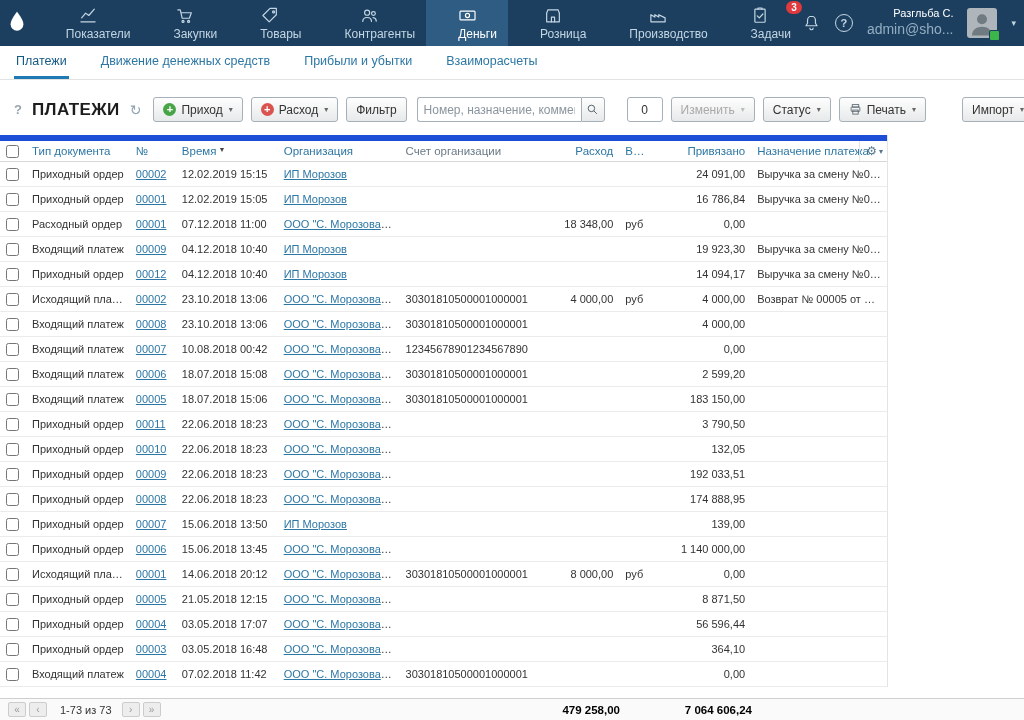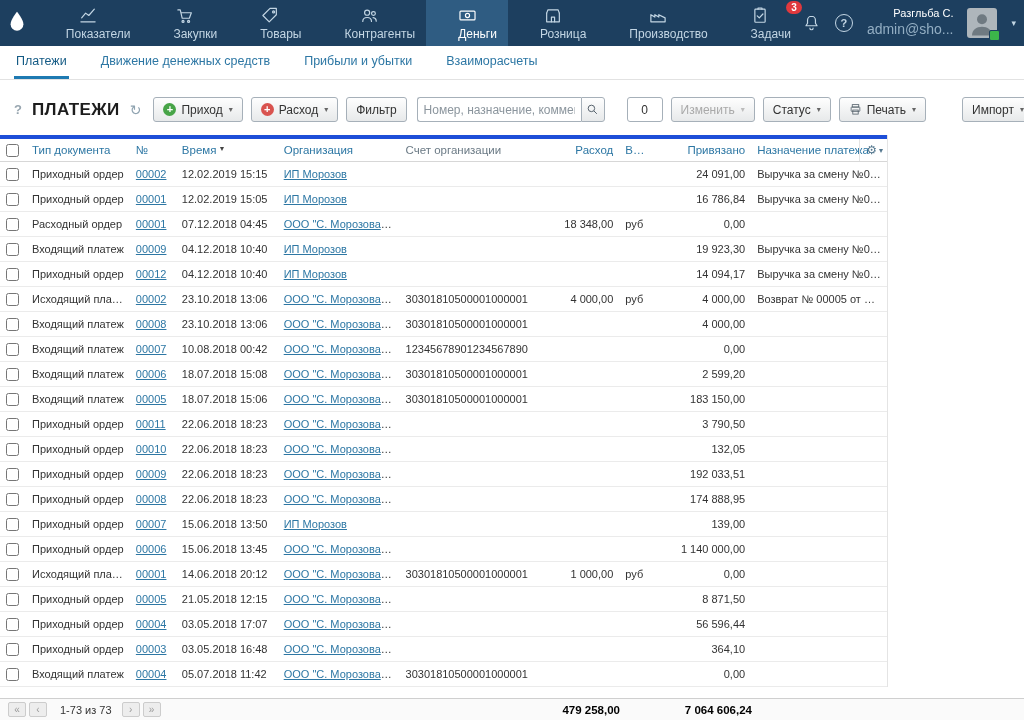--- a/index.html
+++ b/index.html
@@ -64,21 +64,21 @@
                 background:linear-gradient(#fefefe,#e7e9ea); display:flex; align-items:center;
                 justify-content:center; cursor:pointer; }
   .search-btn svg { stroke:#54606a; fill:none; stroke-width:1.8; }
   .count-box { min-width:36px; height:25px; border:1px solid #a6b0b9; border-radius:3px; background:#fff;
                display:flex; align-items:center; justify-content:center; font-size:12px; margin-left:14px; }
   .btn-print svg { stroke:#54606a; fill:none; stroke-width:1.5; }
   .ml10 { margin-left:28px; }
 
   
   .table-wrap { width:888px; border-right:1px solid #e4e4e4; }
-  .thead { display:flex; align-items:center; height:27px; border-top:4px solid #1d4ed8;
+  .thead { display:flex; align-items:center; height:27px; border-top:6px solid #1d4ed8;
            border-bottom:1px solid #d7d7d7; position:relative; font-size:11.5px; }
   .th { color:#2d77a4; cursor:pointer; }
   .th.plain { color:#6b7a85; cursor:default; }
   .cell { padding:0 6px; white-space:nowrap; overflow:hidden; text-overflow:ellipsis; }
   .c-cb   { width:26px;  text-align:center; overflow:visible; }
   .c-type { width:104px; }
   .c-num  { width:46px;  }
   .c-time { width:102px; }
   .c-org  { width:122px; }
   .c-acct { width:140px; }
@@ -342,21 +342,21 @@
       <div class="cell c-exp"></div>
       <div class="cell c-cur"></div>
       <div class="cell c-link">16 786,84</div>
       <div class="cell c-purp">Выручка за смену №00004 по то...</div>
     </div>
 
     <div class="row">
       <div class="cell c-cb"><input type="checkbox" style=""></div>
       <div class="cell c-type">Расходный ордер</div>
       <div class="cell c-num"><a class="link">00001</a></div>
-      <div class="cell c-time">07.12.2018 04:45</div>
+      <div class="cell c-time">07.12.2018 11:00</div>
       <div class="cell c-org"><a class="link">ООО "С. Морозова сын и ...</a></div>
       <div class="cell c-acct"></div>
       <div class="cell c-exp">18 348,00</div>
       <div class="cell c-cur">руб</div>
       <div class="cell c-link">0,00</div>
       <div class="cell c-purp"></div>
     </div>
 
     <div class="row">
       <div class="cell c-cb"><input type="checkbox" style=""></div>
@@ -527,21 +527,21 @@
       <div class="cell c-purp"></div>
     </div>
 
     <div class="row">
       <div class="cell c-cb"><input type="checkbox" style=""></div>
       <div class="cell c-type">Исходящий платеж</div>
       <div class="cell c-num"><a class="link">00001</a></div>
       <div class="cell c-time">14.06.2018 20:12</div>
       <div class="cell c-org"><a class="link">ООО "С. Морозова сын и ...</a></div>
       <div class="cell c-acct">30301810500001000001</div>
-      <div class="cell c-exp">1 000,00</div>
+      <div class="cell c-exp">8 000,00</div>
       <div class="cell c-cur">руб</div>
       <div class="cell c-link">0,00</div>
       <div class="cell c-purp"></div>
     </div>
 
     <div class="row">
       <div class="cell c-cb"><input type="checkbox" style=""></div>
       <div class="cell c-type">Приходный ордер</div>
       <div class="cell c-num"><a class="link">00005</a></div>
       <div class="cell c-time">21.05.2018 12:15</div>
@@ -576,21 +576,21 @@
       <div class="cell c-exp"></div>
       <div class="cell c-cur"></div>
       <div class="cell c-link">364,10</div>
       <div class="cell c-purp"></div>
     </div>
 
     <div class="row">
       <div class="cell c-cb"><input type="checkbox" style=""></div>
       <div class="cell c-type">Входящий платеж</div>
       <div class="cell c-num"><a class="link">00004</a></div>
-      <div class="cell c-time">05.07.2018 11:42</div>
+      <div class="cell c-time">07.02.2018 11:42</div>
       <div class="cell c-org"><a class="link">ООО "С. Морозова сын и ...</a></div>
       <div class="cell c-acct">30301810500001000001</div>
       <div class="cell c-exp"></div>
       <div class="cell c-cur"></div>
       <div class="cell c-link">0,00</div>
       <div class="cell c-purp"></div>
     </div>
   </div>
 
 </div>

